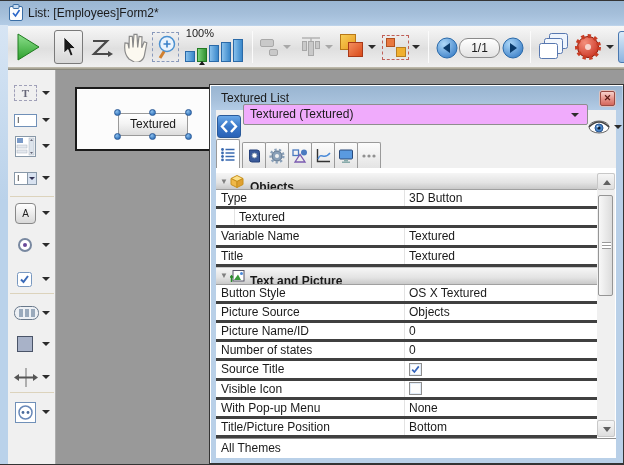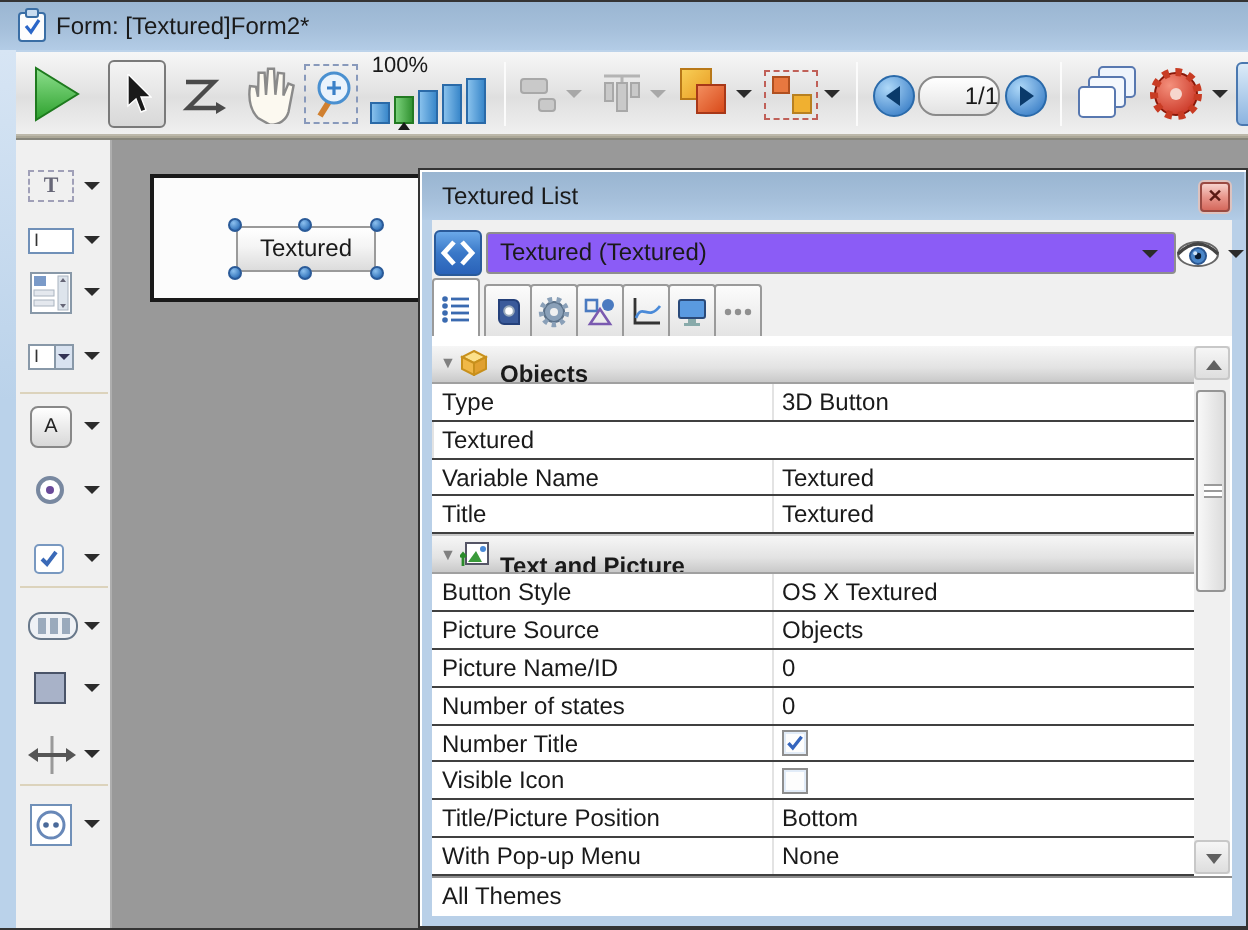--- a/index.html
+++ b/index.html
@@ -16,56 +16,56 @@
   #toolbar { left:8px; top:25px; width:616px; height:42px; background:linear-gradient(180deg,#f7f7f7 0%,#e3e3e3 48%,#dfdfdf 55%,#f0f0f0 100%); border-top:1px solid #bdd3ea; }
   #toolbar-line1 { left:8px; top:67px; width:616px; height:1px; background:#bcb8aa; }
   #toolbar-line2 { left:8px; top:68px; width:616px; height:1px; background:#aba797; }
   #toolbar-line3 { left:8px; top:69px; width:616px; height:1px; background:#87867c; }
 
   .tsep { top:31px; width:1px; height:32px; background:#c6c6c6; border-right:1px solid #fbfbfb; }
   .darr { width:0; height:0; border-left:4px solid transparent; border-right:4px solid transparent; border-top:4px solid #2b2b2b; }
   .darr.gray { border-top-color:#a8a8a8; }
 
   #tool-select { left:54px; top:30px; width:29px; height:34px; border:1px solid #7a7a7a; border-radius:3px; background:linear-gradient(180deg,#f4f4f4,#d8d8d8); }
-  #page-box { left:459px; top:38px; width:41px; height:20px; border:1px solid #8a8a8a; border-radius:9px; background:linear-gradient(180deg,#ffffff,#e2e2e2); text-align:right; line-height:18px; }
+  #page-box { left:459px; top:38px; width:41px; height:20px; border:1px solid #8a8a8a; border-radius:9px; background:linear-gradient(180deg,#ffffff,#e2e2e2); text-align:center; line-height:18px; }
   #zoom-label { left:180px; top:27px; width:34px; text-align:right; font-size:11px; }
 
   
   #palette { left:8px; top:70px; width:48px; height:395px; background:#f0f0f0; border-right:1px solid #aeaeae; }
   .pal-sep { left:2px; width:44px; height:1px; background:#dcd3bc; }
   .pal-arr { left:34px; width:0; height:0; border-left:4px solid transparent; border-right:4px solid transparent; border-top:4px solid #2b2b2b; }
 
   
   #form-area { left:75px; top:87px; width:141px; height:64px; background:#fcfcfc; border:2px solid #1a1a1a; }
   #textured-button { left:118px; top:113px; width:70px; height:23px; border:1px solid #9a9a9a; border-radius:3px; background:linear-gradient(180deg,#ffffff 0%,#f4f4f4 45%,#dcdcdc 100%); text-align:center; line-height:21px; }
   .handle { width:7px; height:7px; border-radius:50%; background:radial-gradient(circle at 35% 30%,#8cc0ee,#3a7abf 70%); border:1px solid #2a5a98; }
 
   
   #prop-window { left:209px; top:84px; width:415px; height:380px; border:1px solid #343434; background:#b9d0e8; box-shadow:inset 1px 1px 0 #ffffff; }
   #pl-titlebar { left:211px; top:86px; width:411px; height:24px; background:linear-gradient(180deg,#99b5d1 0%,#a5bfda 55%,#b3cce6 100%); }
   #pl-title-text { left:221px; top:90px; height:16px; line-height:16px; }
   #pl-close { left:600px; top:91px; width:15px; height:15px; border:1px solid #9a4a42; border-radius:2px; background:linear-gradient(180deg,#f7d2cc 0%,#e8968c 50%,#d4685c 100%); box-shadow:0 0 0 1px #ddc3c0; color:#5a1a14; font-size:9px; font-weight:bold; text-align:center; line-height:13px; }
   #pl-content { left:216px; top:110px; width:400px; height:348px; background:#f0f0f0; }
 
   #code-icon { left:217px; top:115px; width:24px; height:23px; border:1px solid #2a5a9a; border-radius:3px; background:linear-gradient(180deg,#6aa8e8 0%,#3a78c8 50%,#2a62b8 100%); color:#fff; font-weight:bold; font-size:11px; text-align:center; line-height:21px; letter-spacing:0px; }
-  #pl-combo { left:243px; top:116px; width:345px; height:21px; border:1px solid #8e8e8e; border-radius:2px; background:#8b5cf6; line-height:19px; padding-left:6px; }
+  #pl-combo { left:243px; top:104px; width:345px; height:21px; border:1px solid #8e8e8e; border-radius:2px; background:#f0abfc; line-height:19px; padding-left:6px; }
   #pl-combo .darr { position:absolute; right:8px; top:8px; }
   #eye-wrap { left:588px; top:119px; width:34px; height:18px; }
 
   
   .tab { position:absolute; border:1px solid #9a9a9a; border-bottom:none; border-radius:2px 2px 0 0; background:linear-gradient(180deg,#fcfcfc,#e4e4e4); }
   .tab.sel { background:#ffffff; }
   .tab svg, .tab span { position:absolute; left:50%; top:50%; transform:translate(-50%,-50%); }
   #pl-panel { left:216px; top:168px; width:400px; height:270px; background:#ffffff; }
 
   
   #property-table { left:216px; top:173px; width:381px; height:265px; display:flex; flex-direction:column; }
-  .plrow { flex:1 1 0; display:flex; align-items:center; border-bottom:1px solid #404040; background:#fff; overflow:hidden; }
+  .plrow { flex:1 1 0; display:flex; align-items:center; border-bottom:3px solid #404040; background:#fff; overflow:hidden; }
   .plrow .pname { width:170px; padding-left:5px; flex:none; }
-  .plrow .pval { flex:1; border-left:1px solid #e3e3e3; padding-left:4px; align-self:stretch; display:flex; align-items:center; }
+  .plrow .pval { flex:1; border-left:1px solid #e3e3e3; padding-left:4px; align-self:stretch; display:flex; align-items:center;margin-left:18px; }
   .plrow.sect { background:linear-gradient(180deg,#f6f6f6 0%,#e3e3e3 60%,#c9c9c9 100%); border-top:1px solid #c8c8c8; border-bottom:1px solid #a0a0a0; }
   .plrow.sect:first-child { border-top:none; }
   .plrow.sect .tri { width:14px; padding-left:4px; color:#808080; font-size:8px; flex:none; }
   .plrow.sect .sicon { width:20px; flex:none; display:flex; align-items:center; }
   .plrow.sect .slabel { font-weight:bold;margin-top:11px; }
 
   
   #pl-scrollbar { left:597px; top:173px; width:18px; height:264px; background:#f0f0f0; }
   .sb-btn { position:absolute; left:0; width:18px; height:17px; background:linear-gradient(180deg,#f6f6f6,#dedede); border:1px solid #c8c8c8; border-radius:2px; }
   .sb-btn .tri-up { position:absolute; left:5px; top:6px; width:0; height:0; border-left:4px solid transparent; border-right:4px solid transparent; border-bottom:5px solid #606060; }
@@ -79,21 +79,21 @@
 <body>
 
 <div class="abs" id="top-edge"></div>
 <div class="abs" id="titlebar">
   <svg class="abs" style="left:8px;top:3px" width="16" height="18">
     <rect x="1.5" y="2.5" width="13" height="14" rx="1.5" fill="#fdfdfd" stroke="#3a6ea5"></rect>
     <rect x="5" y="0.5" width="6" height="4" rx="1" fill="#c8dcf0" stroke="#3a6ea5"></rect>
     <path d="M5 9 l2.5 3 4-6" stroke="#2a66c8" stroke-width="1.6" fill="none"></path>
   </svg>
 </div>
-<div class="abs" id="title-text">Form: [Textured]Form2*</div>
+<div class="abs" id="title-text">List: [Employees]Form2*</div>
 
 <div class="abs" id="toolbar"></div>
 <div class="abs" id="toolbar-line1"></div>
 <div class="abs" id="toolbar-line2"></div>
 <div class="abs" id="toolbar-line3"></div>
 
 <svg class="abs" style="left:16px;top:33px" width="24" height="28">
   <defs>
       <linearGradient id="gg" x1="0" y1="0" x2="0" y2="1">
         <stop offset="0" stop-color="#8ee08e"></stop>
@@ -452,48 +452,48 @@
         <span>0</span>
       </span>
     </div>
     <div class="plrow">
       <span class="pname">Number of states</span>
       <span class="pval">
         <span>0</span>
       </span>
     </div>
     <div class="plrow">
-      <span class="pname">Number Title</span>
+      <span class="pname">Source Title</span>
       <span class="pval">
         <svg width="13" height="13">
           <rect x="0.5" y="0.5" width="12" height="12" fill="#f4f4f4" stroke="#8e8e8e"></rect>
           <rect x="1.5" y="1.5" width="10" height="10" fill="#fdfdfd" stroke="#e2ecf8"></rect>
           <path d="M3.2 6.6 L5.4 9 L9.8 3.4" stroke="#3565bd" stroke-width="1.7" fill="none"></path>
         </svg>
       </span>
     </div>
     <div class="plrow">
       <span class="pname">Visible Icon</span>
       <span class="pval">
         <svg width="13" height="13">
           <rect x="0.5" y="0.5" width="12" height="12" fill="#f4f4f4" stroke="#8e8e8e"></rect>
           <rect x="1.5" y="1.5" width="10" height="10" fill="#fdfdfd" stroke="#e2ecf8"></rect>
         </svg>
       </span>
     </div>
     <div class="plrow">
+      <span class="pname">With Pop-up Menu</span>
+      <span class="pval">
+        <span>None</span>
+      </span>
+    </div>
+    <div class="plrow">
       <span class="pname">Title/Picture Position</span>
       <span class="pval">
         <span>Bottom</span>
-      </span>
-    </div>
-    <div class="plrow">
-      <span class="pname">With Pop-up Menu</span>
-      <span class="pval">
-        <span>None</span>
       </span>
     </div>
   </div>
 
 <div class="abs" id="pl-scrollbar">
   <div class="sb-btn" style="top:0">
       <span class="tri-up"></span>
     </div>
   <div id="sb-thumb">
       <div id="sb-grip"></div>

